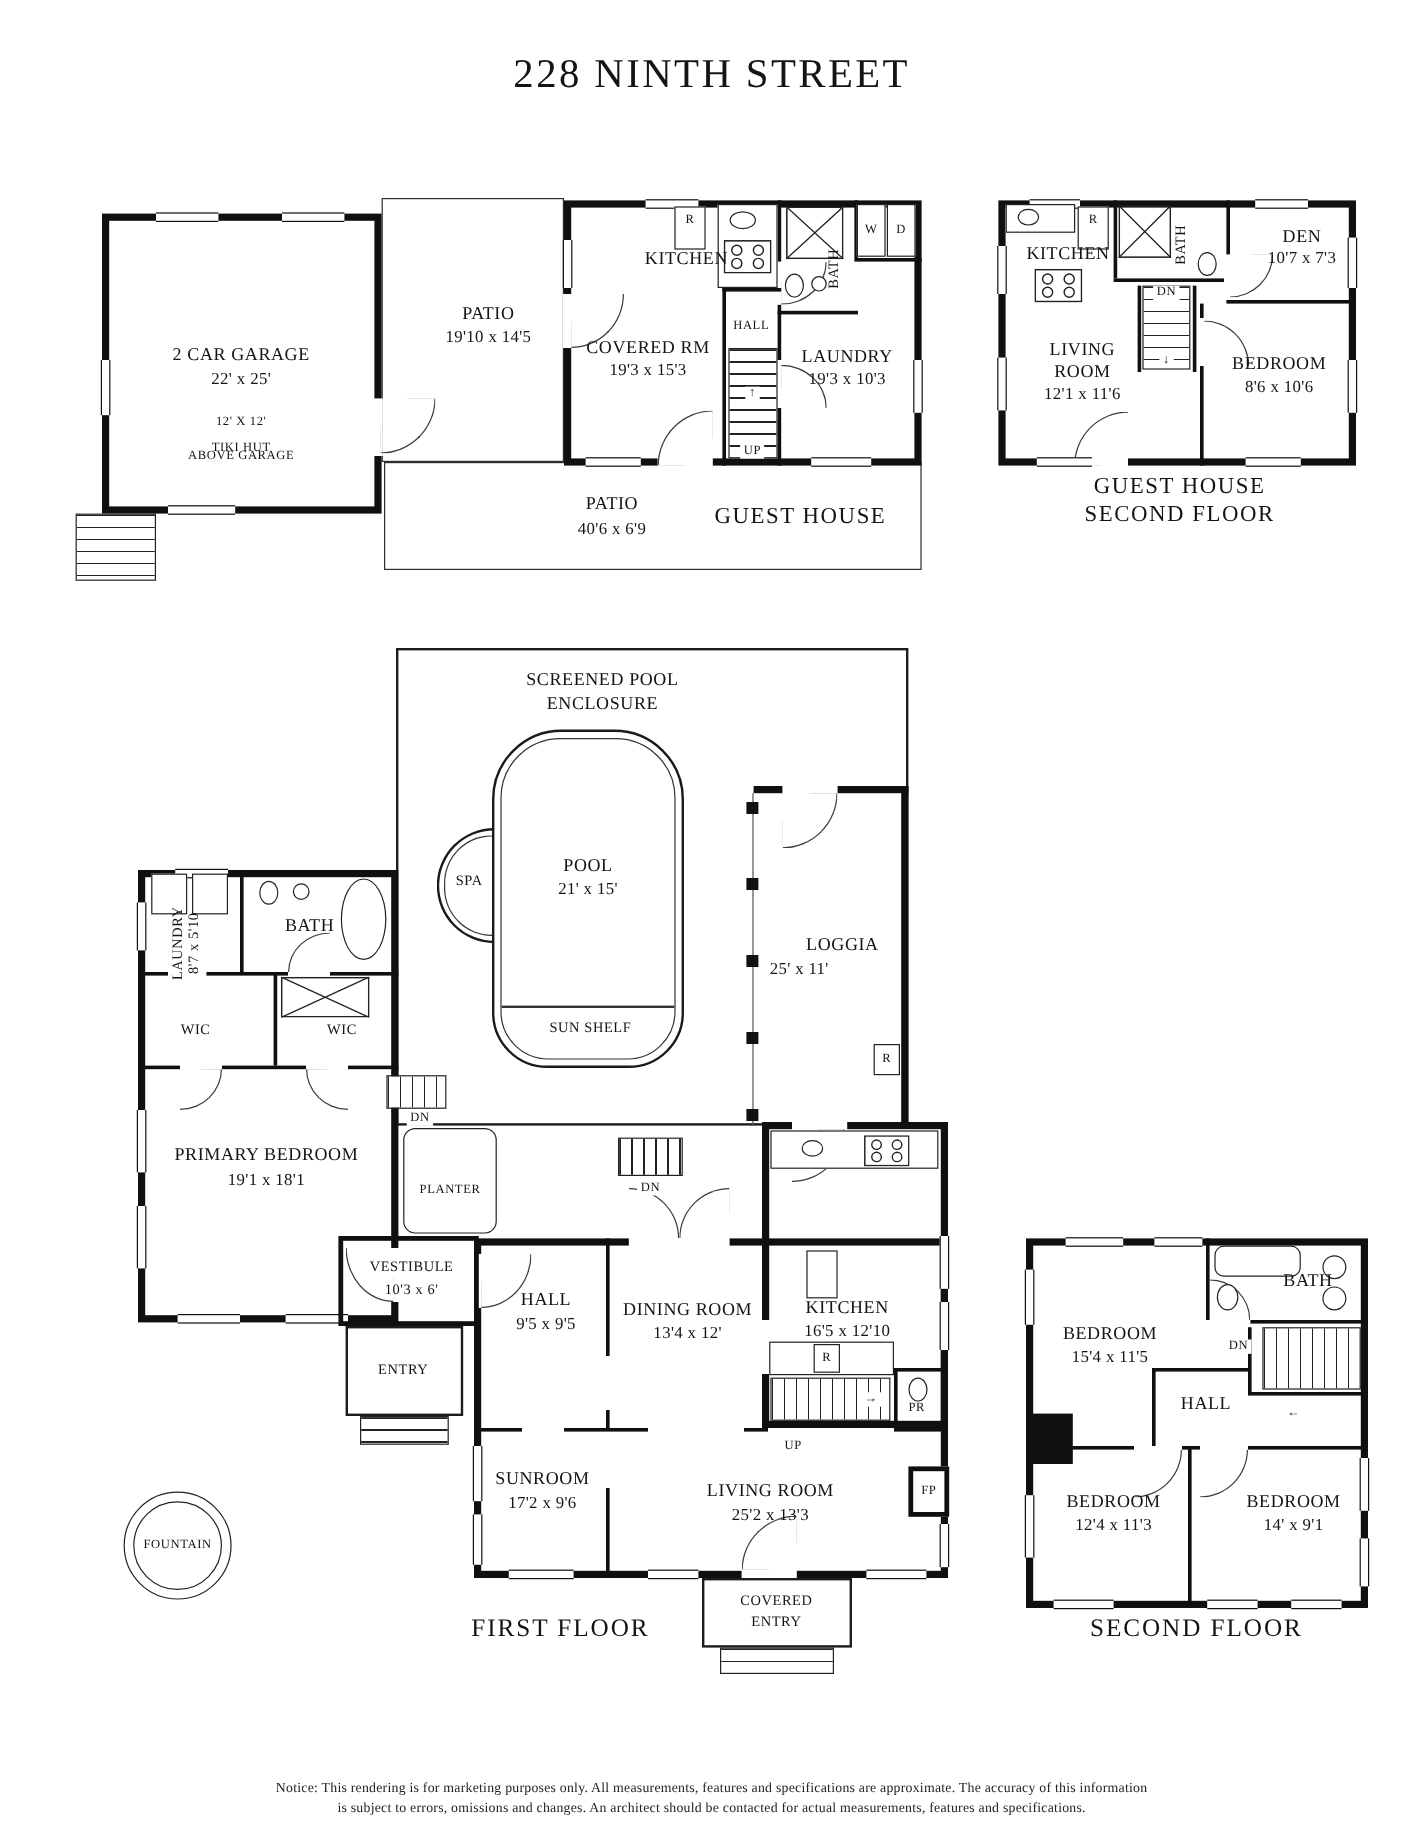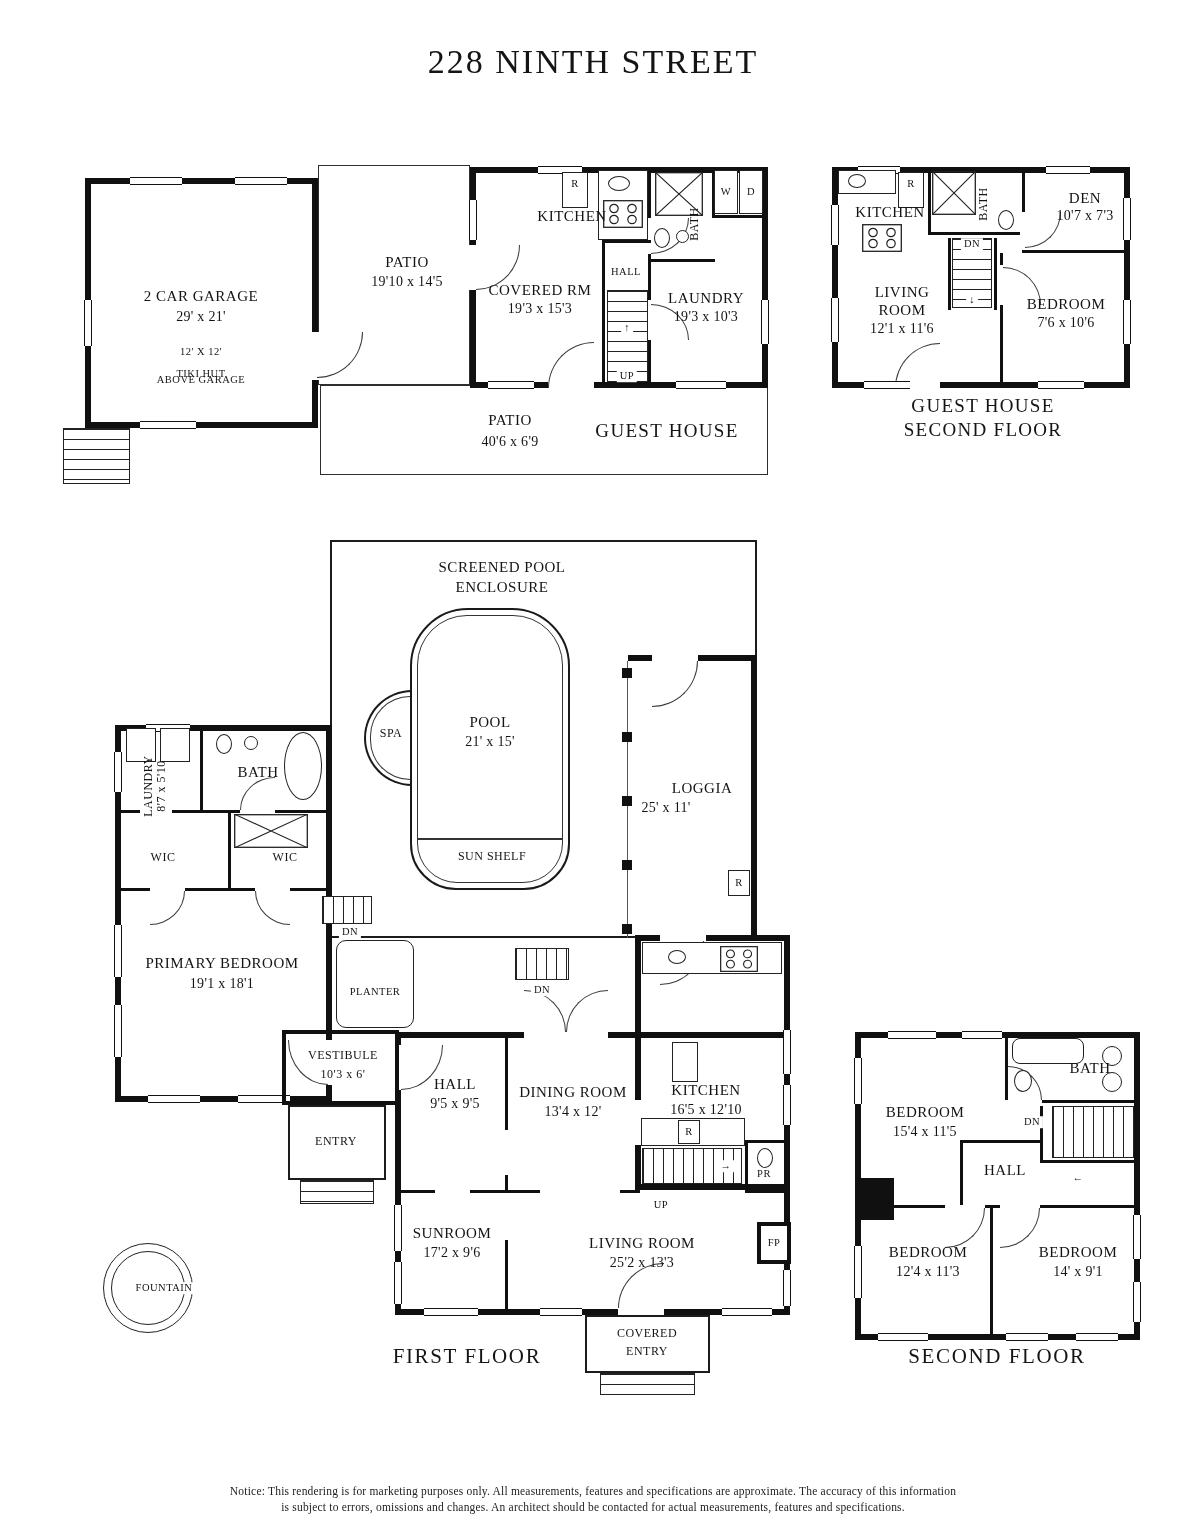--- a/index.html
+++ b/index.html
@@ -55,21 +55,21 @@
 
   <div class="room" style="left:85px;top:178px;width:233px;height:250px"></div>
   <div class="stv" style="left:63px;top:428px;width:67px;height:56px"></div>
   <div class="winh" style="left:130px;top:177px;width:52px"></div>
   <div class="winh" style="left:235px;top:177px;width:52px"></div>
   <div class="winv" style="left:84px;top:300px;height:46px"></div>
   <div class="winh" style="left:140px;top:421px;width:56px"></div>
   <div class="gap" style="left:311px;top:332px;width:8px;height:48px"></div>
   <div class="arc br" style="left:317px;top:332px;width:46px;height:46px"></div>
   <div class="lbl" style="left:201px;top:296px">2 CAR GARAGE</div>
-  <div class="lbl dim" style="left:201px;top:317px">29' x 21'</div>
+  <div class="lbl dim" style="left:201px;top:317px">22' x 25'</div>
   <div class="lbl xs" style="left:201px;top:352px">12' X 12'</div>
   <div class="lbl xs" style="left:201px;top:374px">TIKI HUT</div>
   <div class="lbl xs" style="left:201px;top:380px">ABOVE GARAGE</div>
 
   <div class="lbl" style="left:407px;top:262px">PATIO</div>
   <div class="lbl dim" style="left:407px;top:282px">19'10 x 14'5</div>
   <div class="lbl" style="left:510px;top:420px">PATIO</div>
   <div class="lbl dim" style="left:510px;top:442px">40'6 x 6'9</div>
   <div class="lbl cap2" style="left:667px;top:431px">GUEST HOUSE</div>
 
@@ -176,21 +176,21 @@
   <div class="lbl xs bgw" style="left:972px;top:300px">↓</div>
 
   <div class="lbl" style="left:890px;top:212px">KITCHEN</div>
   <div class="lbl rot sm" style="left:984px;top:204px">BATH</div>
   <div class="lbl" style="left:1085px;top:198px">DEN</div>
   <div class="lbl dim" style="left:1085px;top:216px">10'7 x 7'3</div>
   <div class="lbl" style="left:902px;top:292px">LIVING</div>
   <div class="lbl" style="left:902px;top:310px">ROOM</div>
   <div class="lbl dim" style="left:902px;top:329px">12'1 x 11'6</div>
   <div class="lbl" style="left:1066px;top:304px">BEDROOM</div>
-  <div class="lbl dim" style="left:1066px;top:323px">7'6 x 10'6</div>
+  <div class="lbl dim" style="left:1066px;top:323px">8'6 x 10'6</div>
   <div class="lbl cap2" style="left:983px;top:406px">GUEST HOUSE</div>
   <div class="lbl cap2" style="left:983px;top:430px">SECOND FLOOR</div>
 
   <div class="room t2" style="left:330px;top:540px;width:427px;height:398px"></div>
   <div class="pool-outer" style="left:410px;top:608px;width:160px;height:282px"></div>
   <div class="pool-inner" style="left:417px;top:615px;width:146px;height:268px"></div>
   <div class="hline" style="left:418px;top:838px;width:144px"></div>
   <div class="spa-outer" style="left:364px;top:690px;width:48px;height:96px"></div>
   <div class="spa-inner" style="left:370px;top:696px;width:40px;height:84px"></div>
 
@@ -336,21 +336,21 @@
   <div class="stv" style="left:300px;top:1180px;width:74px;height:24px"></div>
   <div class="lbl sm" style="left:336px;top:1142px">ENTRY</div>
 
   <div class="room t2" style="left:585px;top:1315px;width:125px;height:58px"></div>
   <div class="stv" style="left:600px;top:1373px;width:95px;height:22px"></div>
   <div class="lbl sm" style="left:647px;top:1334px">COVERED</div>
   <div class="lbl sm" style="left:647px;top:1352px">ENTRY</div>
 
   <div class="circle" style="left:103px;top:1243px;width:90px;height:90px"></div>
   <div class="circle" style="left:111px;top:1251px;width:74px;height:74px;border-width:1.2px"></div>
-  <div class="lbl xs bgw" style="left:164px;top:1288px">FOUNTAIN</div>
+  <div class="lbl xs bgw" style="left:148px;top:1288px">FOUNTAIN</div>
 
   <div class="lbl cap" style="left:467px;top:1357px">FIRST FLOOR</div>
 
   <div class="room" style="left:855px;top:1032px;width:285px;height:308px"></div>
 
   <div class="wall" style="left:1005px;top:1032px;width:3px;height:68px"></div>
   <div class="wall" style="left:1042px;top:1100px;width:98px;height:3px"></div>
   <div class="wall" style="left:1040px;top:1106px;width:3px;height:54px"></div>
   <div class="wall" style="left:1040px;top:1160px;width:100px;height:3px"></div>
   <div class="wall" style="left:960px;top:1140px;width:80px;height:3px"></div>

